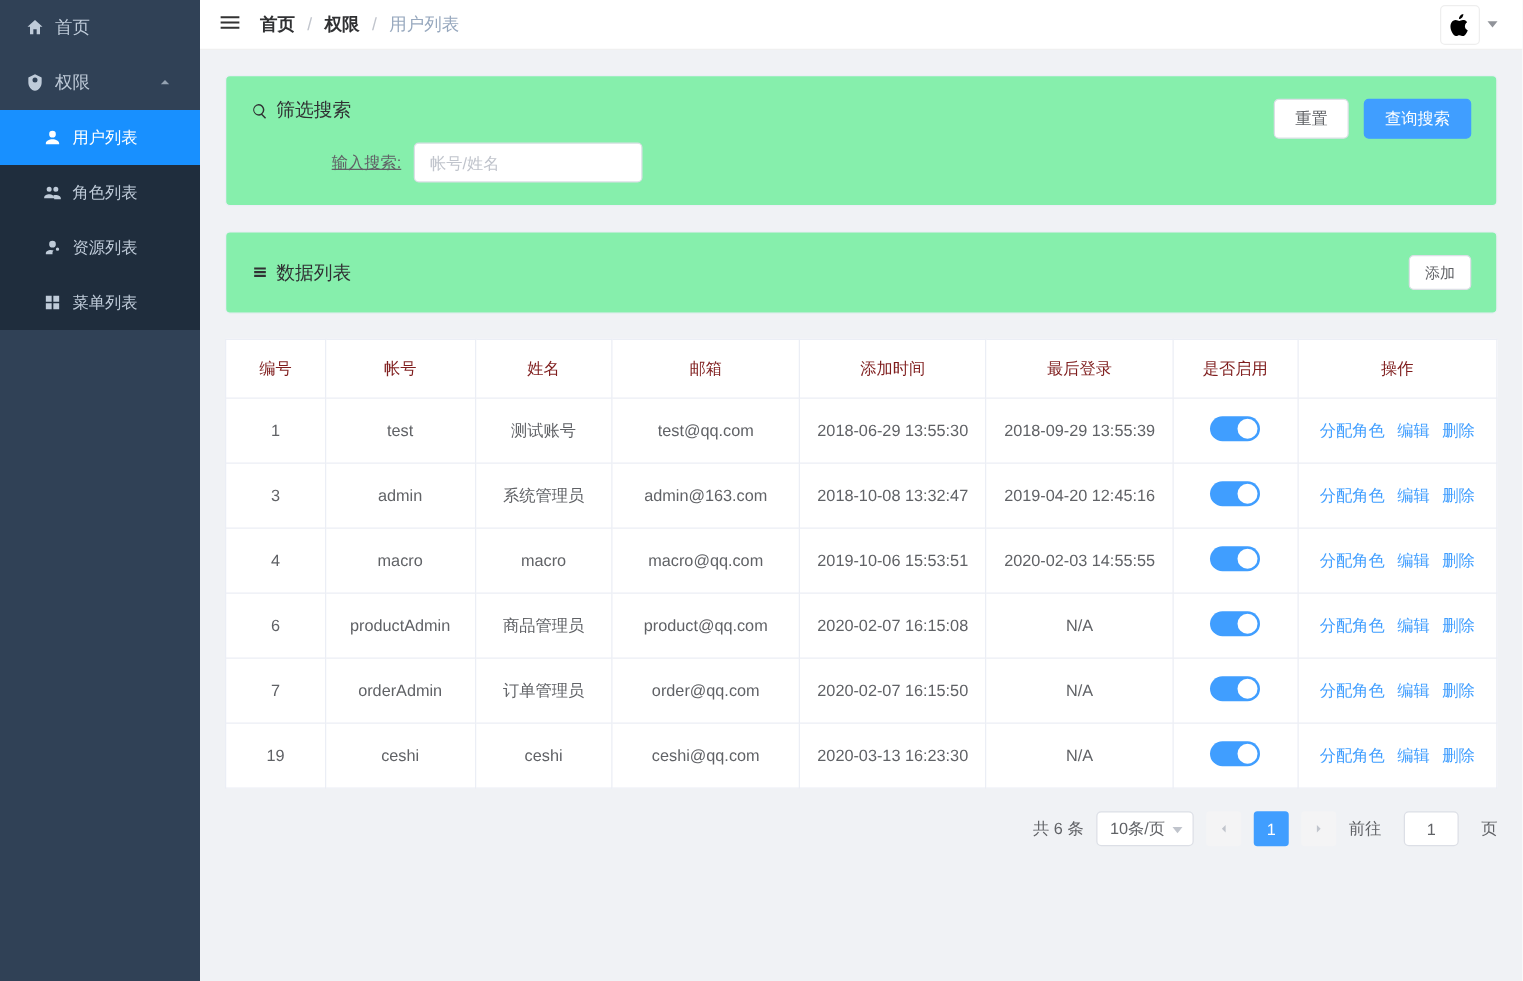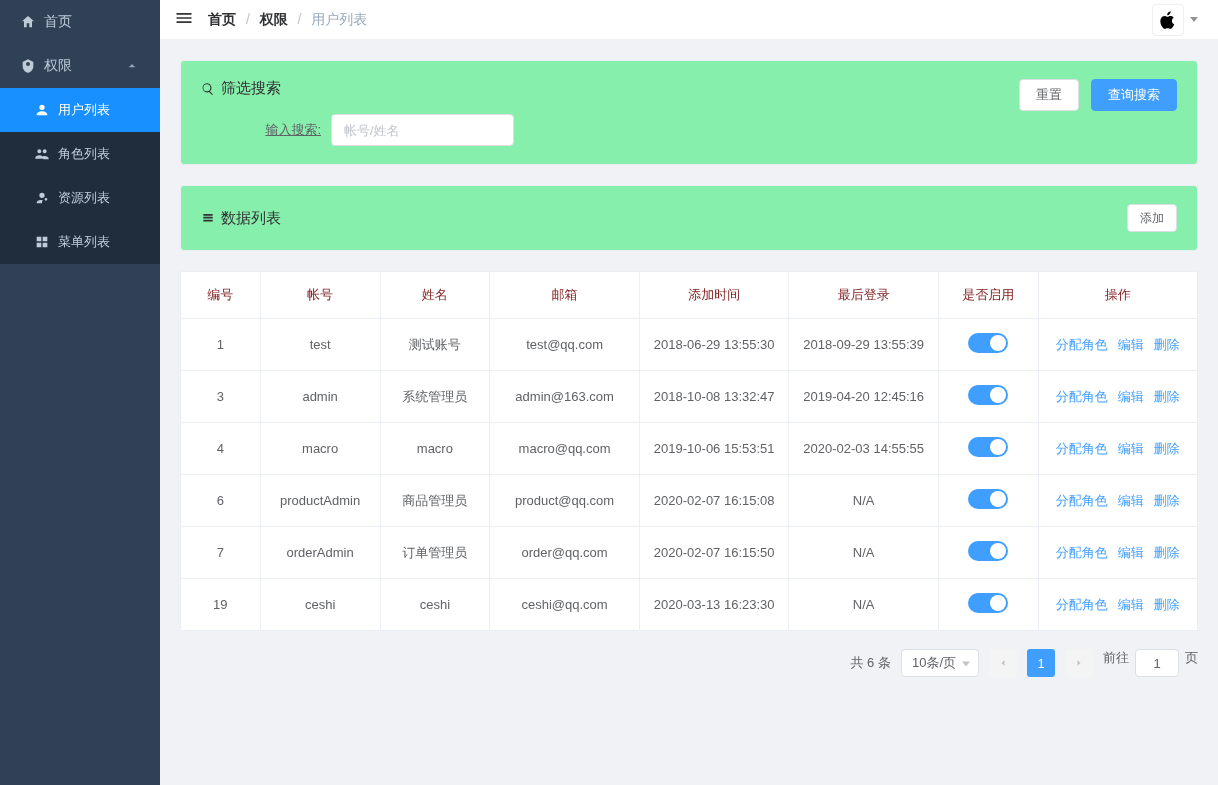--- a/index.html
+++ b/index.html
@@ -58,21 +58,21 @@
   .switch { width: 40px; height: 20px; border-radius: 10px; background: #409eff; position: relative; display: inline-block; cursor: pointer; }
   .switch::after { content: ""; position: absolute; width: 16px; height: 16px; border-radius: 50%; background: #fff; top: 2px; right: 2px; transition: .2s;}
   
   .pagination { display: flex; justify-content: flex-end; align-items: center; gap: 10px; margin-top: 18px; font-size: 13px; color: #606266;}
   .pg-total {}
   .pg-select { border: 1px solid #dcdfe6; border-radius: 4px; height: 28px; padding: 0 22px 0 10px; font-size: 13px; color: #606266; cursor: pointer; position: relative; display: inline-flex; align-items: center; background:#fff;}
   .pg-select::after { content:""; position:absolute; right:8px; top:50%; transform:translateY(-30%); border-left:4px solid transparent; border-right:4px solid transparent; border-top:5px solid #c0c4cc;}
   .pg-btn { width: 28px; height: 28px; display: inline-flex; align-items: center; justify-content: center; border-radius: 3px; background: #f4f4f5; color: #c0c4cc; cursor: pointer; }
   .pg-btn.active { background: #409eff; color: #fff; }
   .pg-btn svg { width: 12px; height: 12px; fill: currentColor;}
-  .pg-jump { display: inline-flex; align-items: flex-start; gap: 6px;}
+  .pg-jump { display: inline-flex; align-items: center; gap: 18px;}
   .pg-jump input { width: 44px; height: 28px; border: 1px solid #dcdfe6; border-radius: 4px; text-align: center; font-size: 13px; color:#606266;}
 </style>
 </head>
 <body>
 
 <nav class="sidebar">
   <div class="side-item">
     <span class="icon-slot">
       <svg viewBox="0 0 24 24">
           <path d="M12 3l9 8h-3v9h-4v-6H10v6H6v-9H3z"></path>

